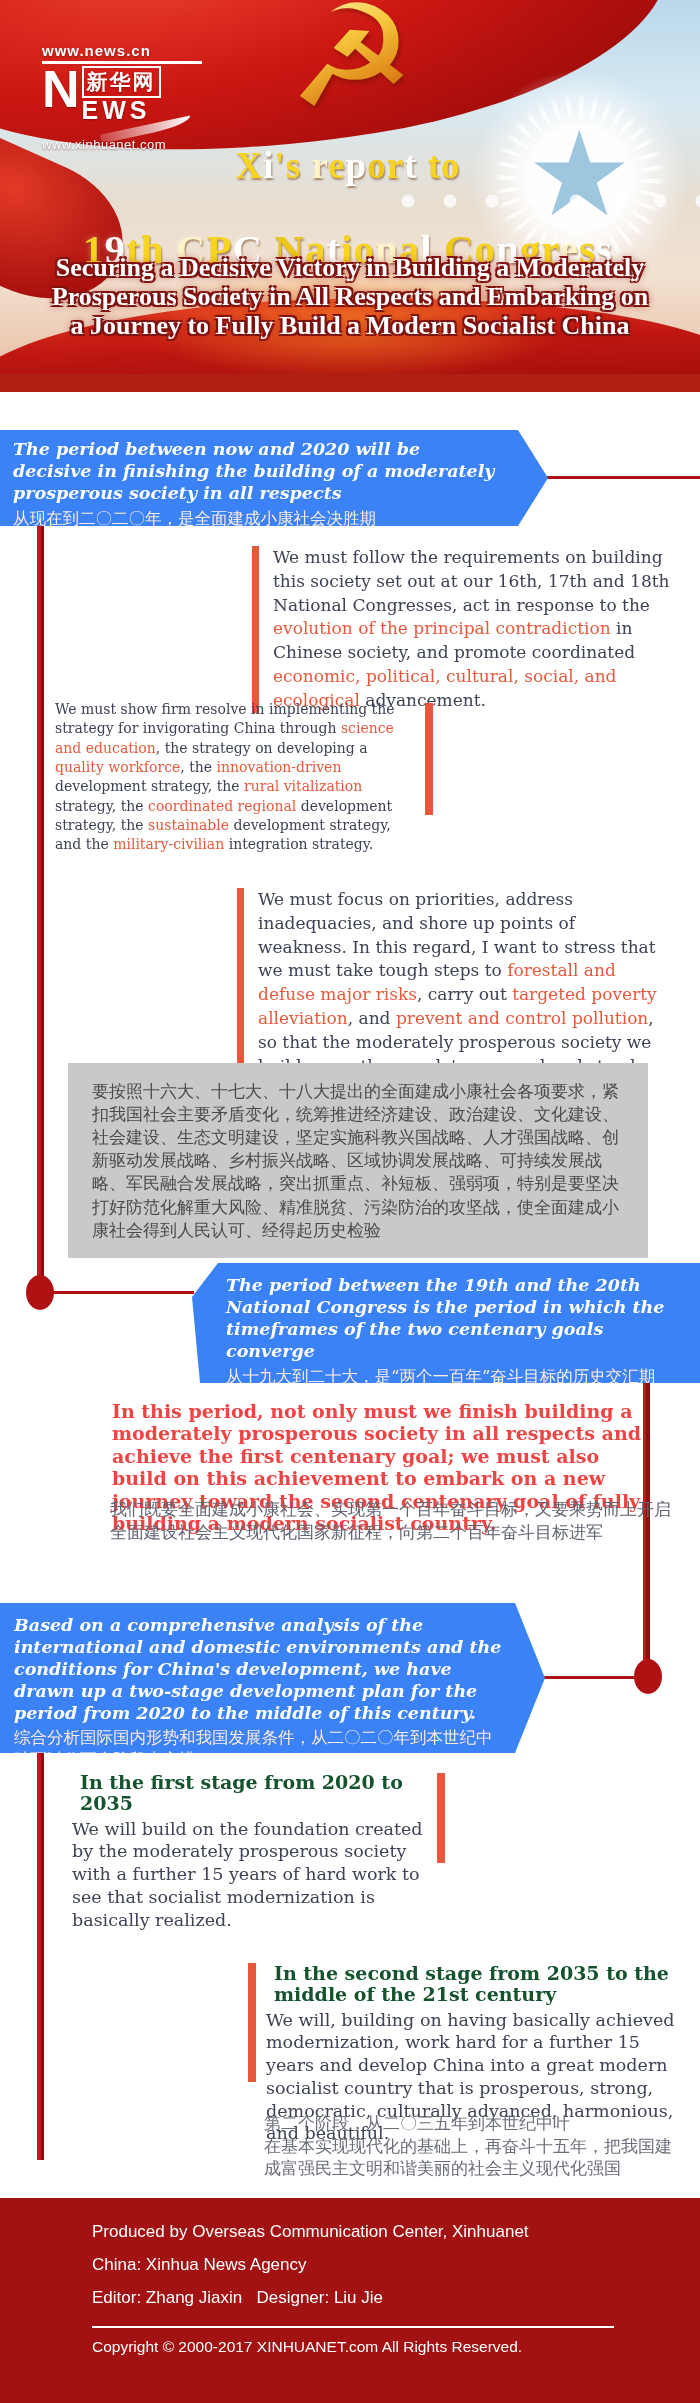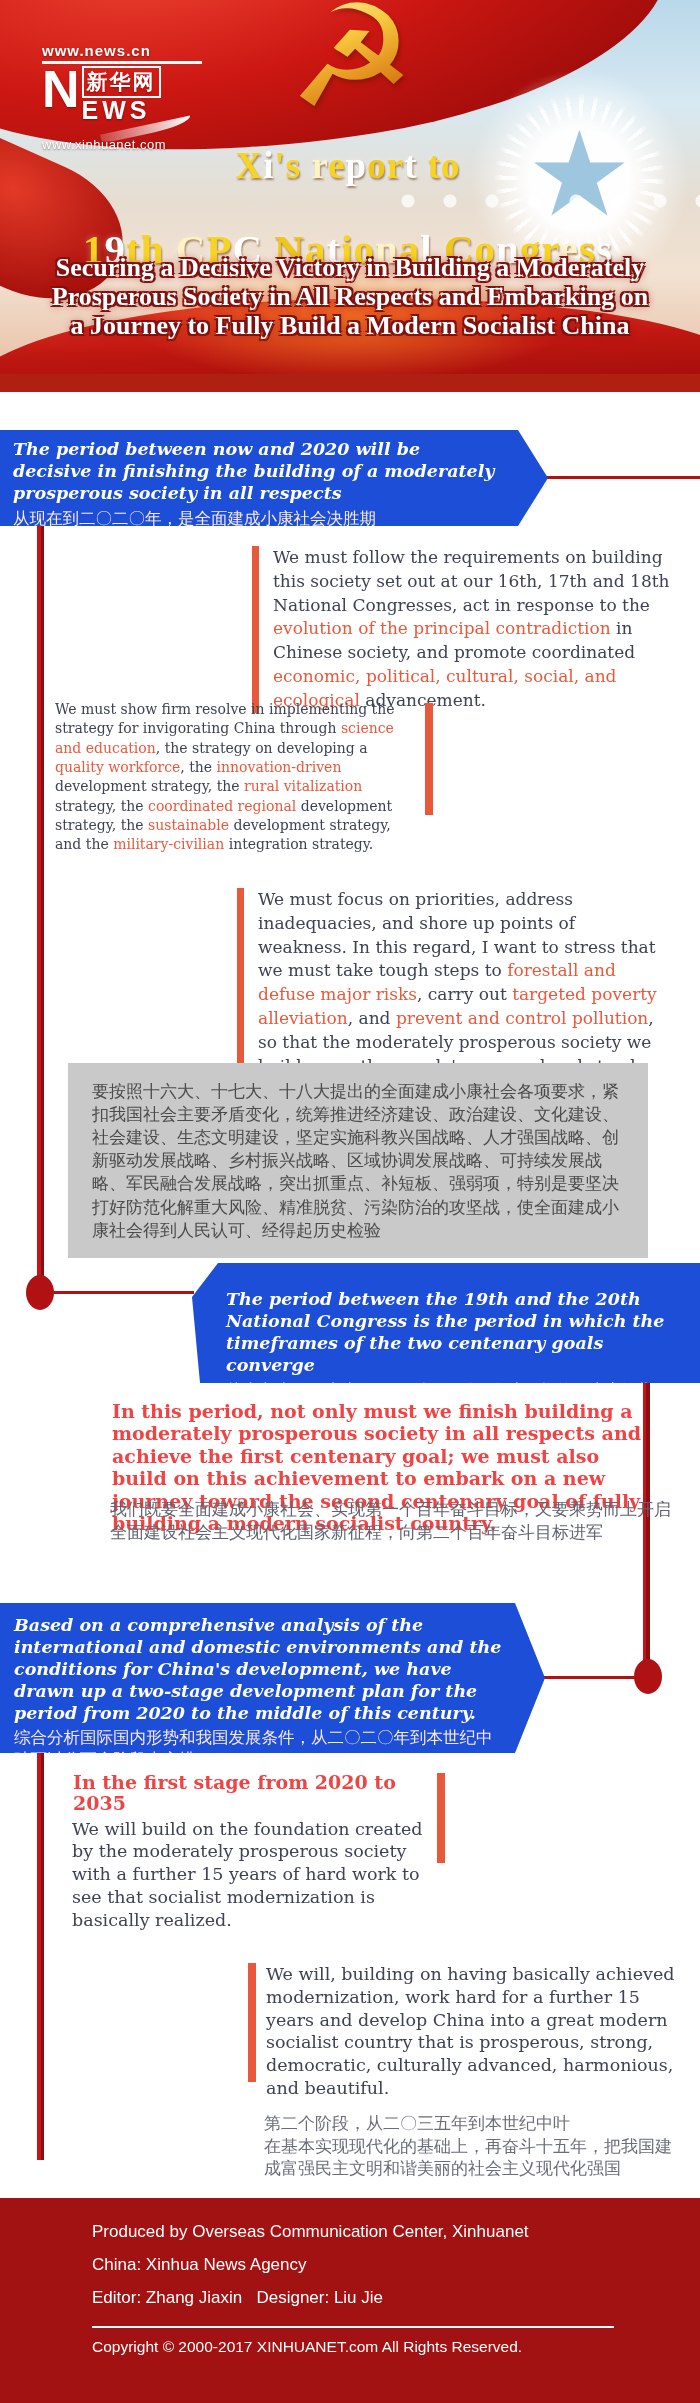--- a/index.html
+++ b/index.html
@@ -68,48 +68,48 @@
   .vline-a{left:37px;top:524px;height:753px;}
   .dot-1{left:26px;top:1275px;width:28px;height:35px;}
   .hline-1{left:518px;top:476px;width:182px;}
   .hline-2{left:42px;top:1291px;width:152px;}
   .vline-b{left:643px;top:1380px;height:282px;}
   .dot-2{left:634px;top:1659px;width:28px;height:35px;}
   .hline-3{left:540px;top:1676px;width:100px;}
   .vline-c{left:37px;top:1753px;height:407px;}
 
   
-  .banner{position:absolute;background:#1d4ed8;color:#ffffff;
+  .banner{position:absolute;background:#3b82f6;color:#ffffff;
     font-family:"DejaVu Serif",serif;}
   .banner .en{font-style:italic;font-weight:bold;font-size:17.5px;line-height:1.25;}
   .banner .cn{font-size:16.5px;line-height:1.3;color:#fcebe3;margin-top:3px;}
   .banner-1{left:0;top:430px;width:548px;height:96px;padding:9px 44px 0 13px;box-sizing:border-box;
     clip-path:polygon(0 0,518px 0,100% 48px,518px 100%,0 100%);}
-  .banner-2{left:192px;top:1263px;width:508px;height:120px;padding:26px 8px 0 34px;box-sizing:border-box;
+  .banner-2{left:192px;top:1263px;width:508px;height:120px;padding:12px 8px 0 34px;box-sizing:border-box;
     clip-path:polygon(26px 0,100% 0,100% 100%,8px 100%,0 34px);}
   .banner-3{left:0;top:1603px;width:545px;height:150px;padding:12px 42px 0 14px;box-sizing:border-box;
     clip-path:polygon(0 0,515px 0,100% 75px,515px 100%,0 100%);}
 
   
   .para{position:absolute;font-size:17px;line-height:1.4;color:#3d4254;}
   .para .hl{color:#e8593c;}
   .bar{position:absolute;width:8px;background:#e8593c;}
   .para-1{left:252px;top:546px;width:412px;border-left:7px solid #e8593c;padding-left:14px;}
   .para-2{left:55px;top:700px;width:356px;font-size:14px;line-height:1.38;}
   .bar-2{left:425px;top:703px;height:112px;}
   .para-3{left:237px;top:888px;width:410px;border-left:7px solid #e8593c;padding-left:14px;}
   .graybox{position:absolute;left:68px;top:1063px;width:580px;box-sizing:border-box;
     background:#c9c9c9;padding:17px 24px 16px 24px;font-size:17px;line-height:1.36;color:#4b4b4b;}
   .boldpara{position:absolute;left:112px;top:1400px;width:548px;font-weight:bold;
     font-size:19px;line-height:1.18;color:#ef4444;}
   .cn-text{position:absolute;font-size:17px;line-height:1.33;color:#5f6470;white-space:pre-line;}
   .boldpara-cn{left:110px;top:1498px;width:562px;}
 
   
-  .stage-head{font-weight:bold;font-size:19px;color:#ef4444;line-height:1.12;margin:0 0 3px 1px;}
+  .stage-head{font-weight:bold;font-size:19px;color:#14532d;line-height:1.12;margin:0 0 3px 8px;}
   .stage-body{font-size:17.5px;line-height:1.3;color:#3d4254;}
   .stage-1{position:absolute;left:72px;top:1772px;width:362px;}
   .bar-s1{left:437px;top:1773px;height:90px;}
   .stage1-cn{left:70px;top:1874px;width:380px;color:#6a6e79;}
   .bar-s2{left:248px;top:1963px;height:119px;}
   .stage-2{position:absolute;left:266px;top:1963px;width:416px;}
   .stage2-cn{left:264px;top:2112px;width:424px;color:#6a6e79;}
 
   
   .footer{position:absolute;left:0;top:2198px;width:700px;height:205px;background:#a31212;
@@ -191,20 +191,21 @@
   </div>
 
   <div class="stage-1">
     <div class="stage-head">In the first stage from 2020 to 2035</div>
     <div class="stage-body">We will build on the foundation created by the moderately prosperous society with a further 15 years of hard work to see that socialist modernization is basically realized.</div>
   </div>
   <div class="bar bar-s1"></div>
 
   <div class="bar bar-s2"></div>
   <div class="stage-2">
+    <div class="stage-head">In the second stage from 2035 to the middle of the 21st century</div>
     <div class="stage-body">We will, building on having basically achieved modernization, work hard for a further 15 years and develop China into a great modern socialist country that is prosperous, strong, democratic, culturally advanced, harmonious, and beautiful.</div>
   </div>
   <div class="cn-text stage2-cn">第二个阶段，从二〇三五年到本世纪中叶
 在基本实现现代化的基础上，再奋斗十五年，把我国建成富强民主文明和谐美丽的社会主义现代化强国</div>
 
   <div class="footer">
     <div class="footer-line f1">Produced by Overseas Communication Center, Xinhuanet</div>
     <div class="footer-line f2">China: Xinhua News Agency</div>
     <div class="footer-line f3">Editor: Zhang Jiaxin   Designer: Liu Jie</div>
     <div class="f-divider"></div>

